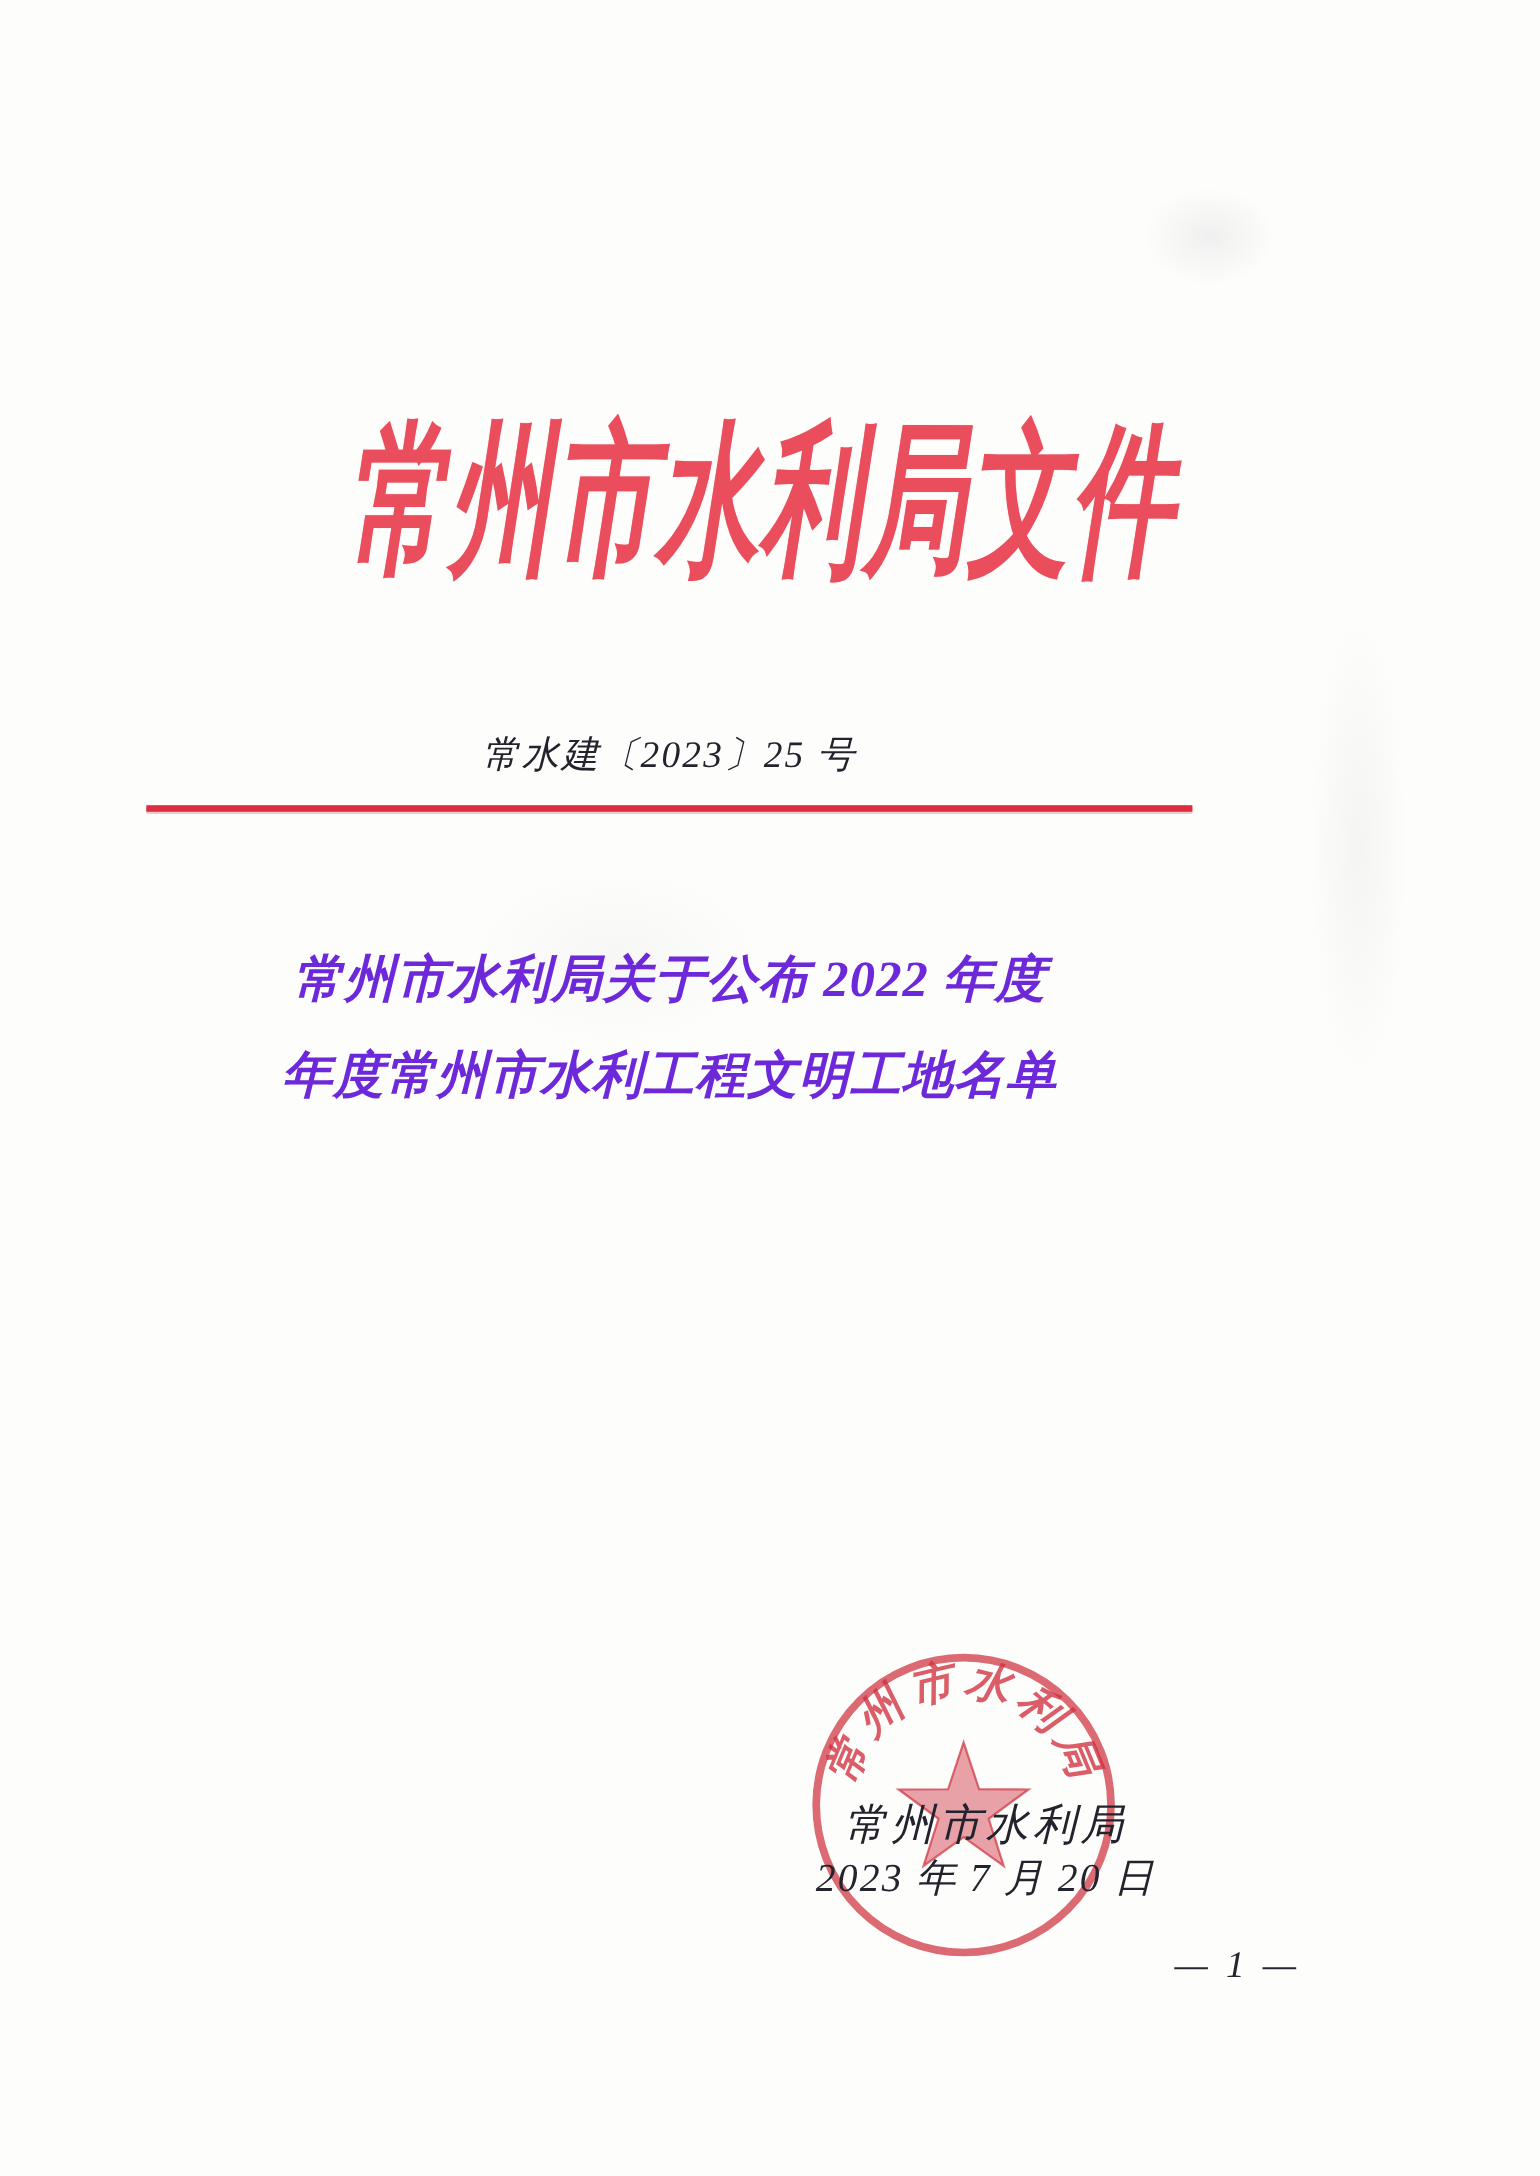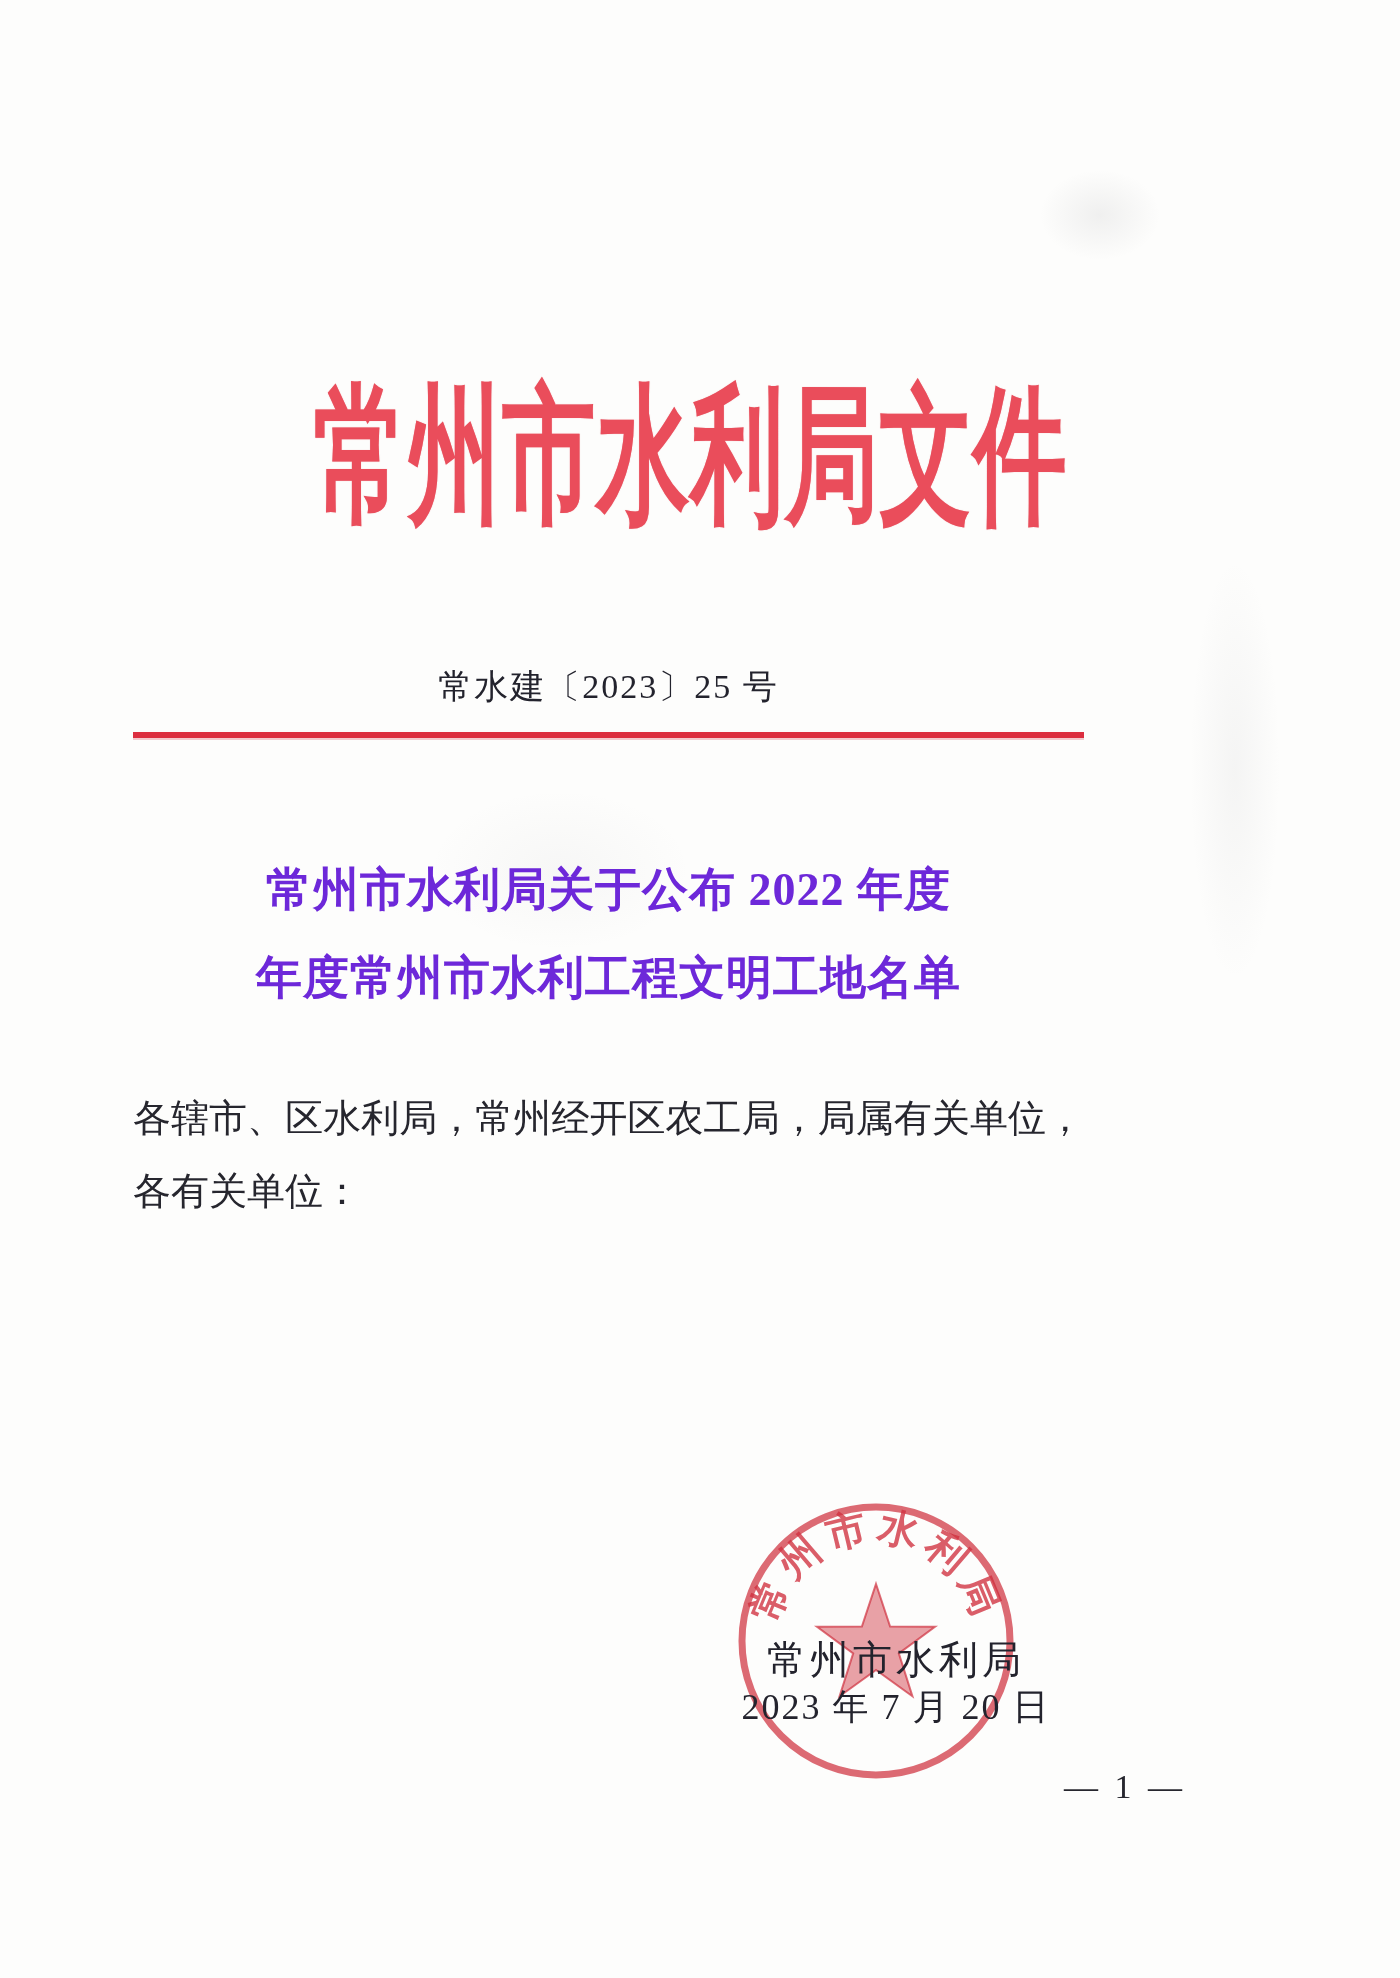--- a/index.html
+++ b/index.html
@@ -3,20 +3,21 @@
 <meta charset="utf-8">
 <style>
   html,body{margin:0;padding:0;background:#e9e9e9;}
   .page{
     position:relative;
     width:1400px;height:1978px;
     background:#fdfdfc;
     overflow:hidden;
     font-family:"Liberation Serif","DejaVu Serif",serif;
     color:#26262e;
+    font-style:italic;
   }
   
   .smudge{position:absolute;border-radius:50%;pointer-events:none;}
   .smudge.s1{left:1040px;top:170px;width:120px;height:90px;
     background:radial-gradient(closest-side,rgba(120,120,125,0.10),rgba(120,120,125,0));}
   .smudge.s2{left:1190px;top:560px;width:90px;height:420px;
     background:radial-gradient(closest-side,rgba(130,130,135,0.07),rgba(130,130,135,0));}
   .smudge.s3{left:430px;top:790px;width:260px;height:160px;
     background:radial-gradient(closest-side,rgba(130,130,135,0.05),rgba(130,130,135,0));}
 
@@ -85,21 +86,20 @@
   <div class="doc-number">常水建〔2023〕25 号</div>
 
   <div class="red-rule"></div>
 
   <div class="doc-title">
     <div>常州市水利局关于公布 2022 年度</div>
     <div>年度常州市水利工程文明工地名单</div>
   </div>
 
   <div class="body-text">
-    <p>各辖市、区水利局，常州经开区农工局，局属有关单位，各有关单位：</p>
   </div>
 
   <svg class="seal" viewBox="0 0 290 290" xmlns="http://www.w3.org/2000/svg">
     <defs>
       <path id="sealArc" d="M 46.5 127.6 A 100 100 0 0 1 243.5 127.6"></path>
     </defs>
     <circle cx="145" cy="145" r="134" fill="none" stroke="rgba(207,48,62,0.72)" stroke-width="7"></circle>
     <polygon points="145,88 159.1,130.6 204,130.8 167.8,157.4 181.4,200.2 145,174 108.6,200.2 122.2,157.4 86,130.8 130.9,130.6" fill="rgba(207,48,62,0.45)" stroke="rgba(207,48,62,0.7)" stroke-width="2"></polygon>
     <text font-size="40" font-weight="bold" fill="rgba(207,48,62,0.78)" letter-spacing="7" font-family="Liberation Serif, DejaVu Serif, serif">
       <textPath href="#sealArc" startOffset="50%" text-anchor="middle">常州市水利局</textPath>

